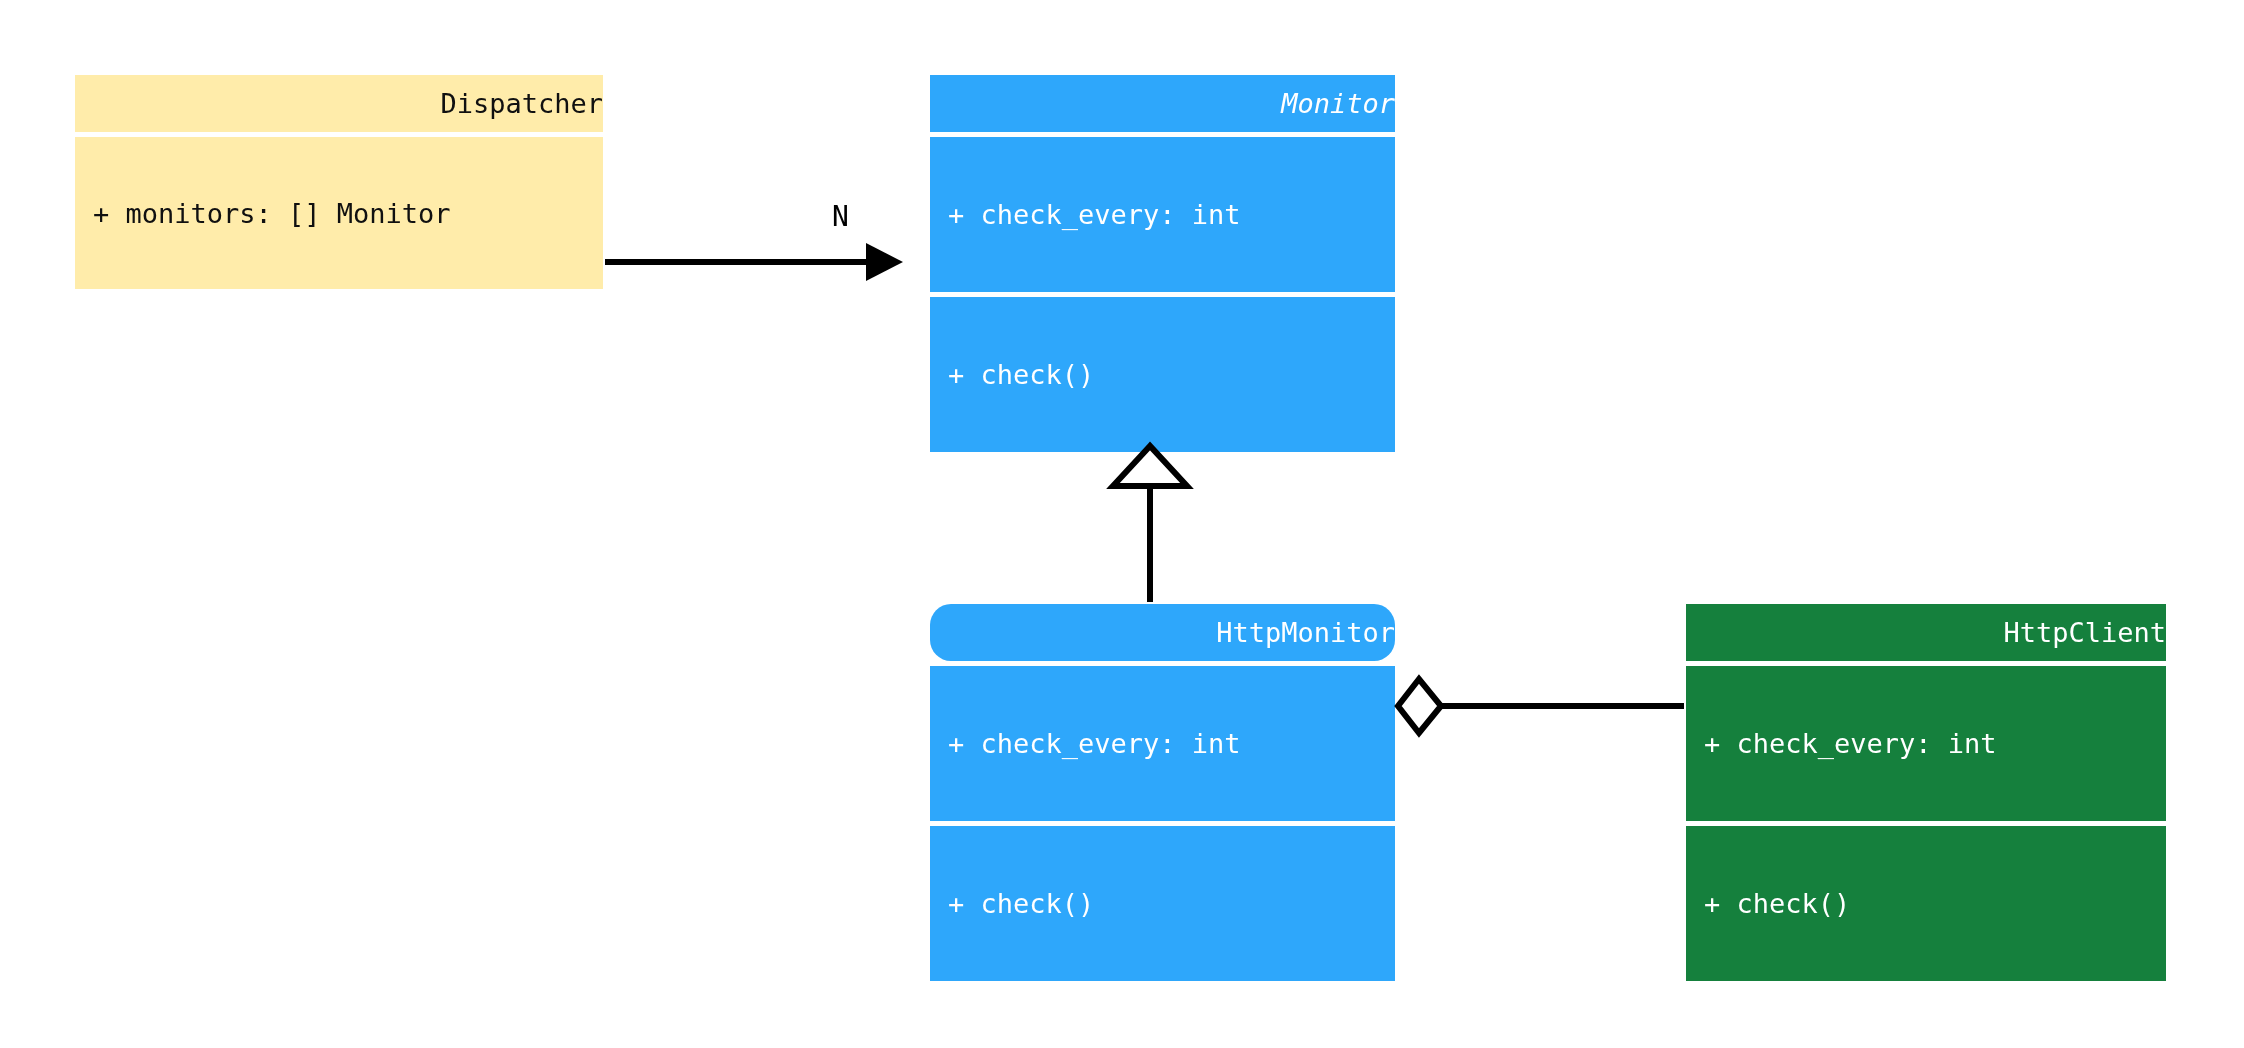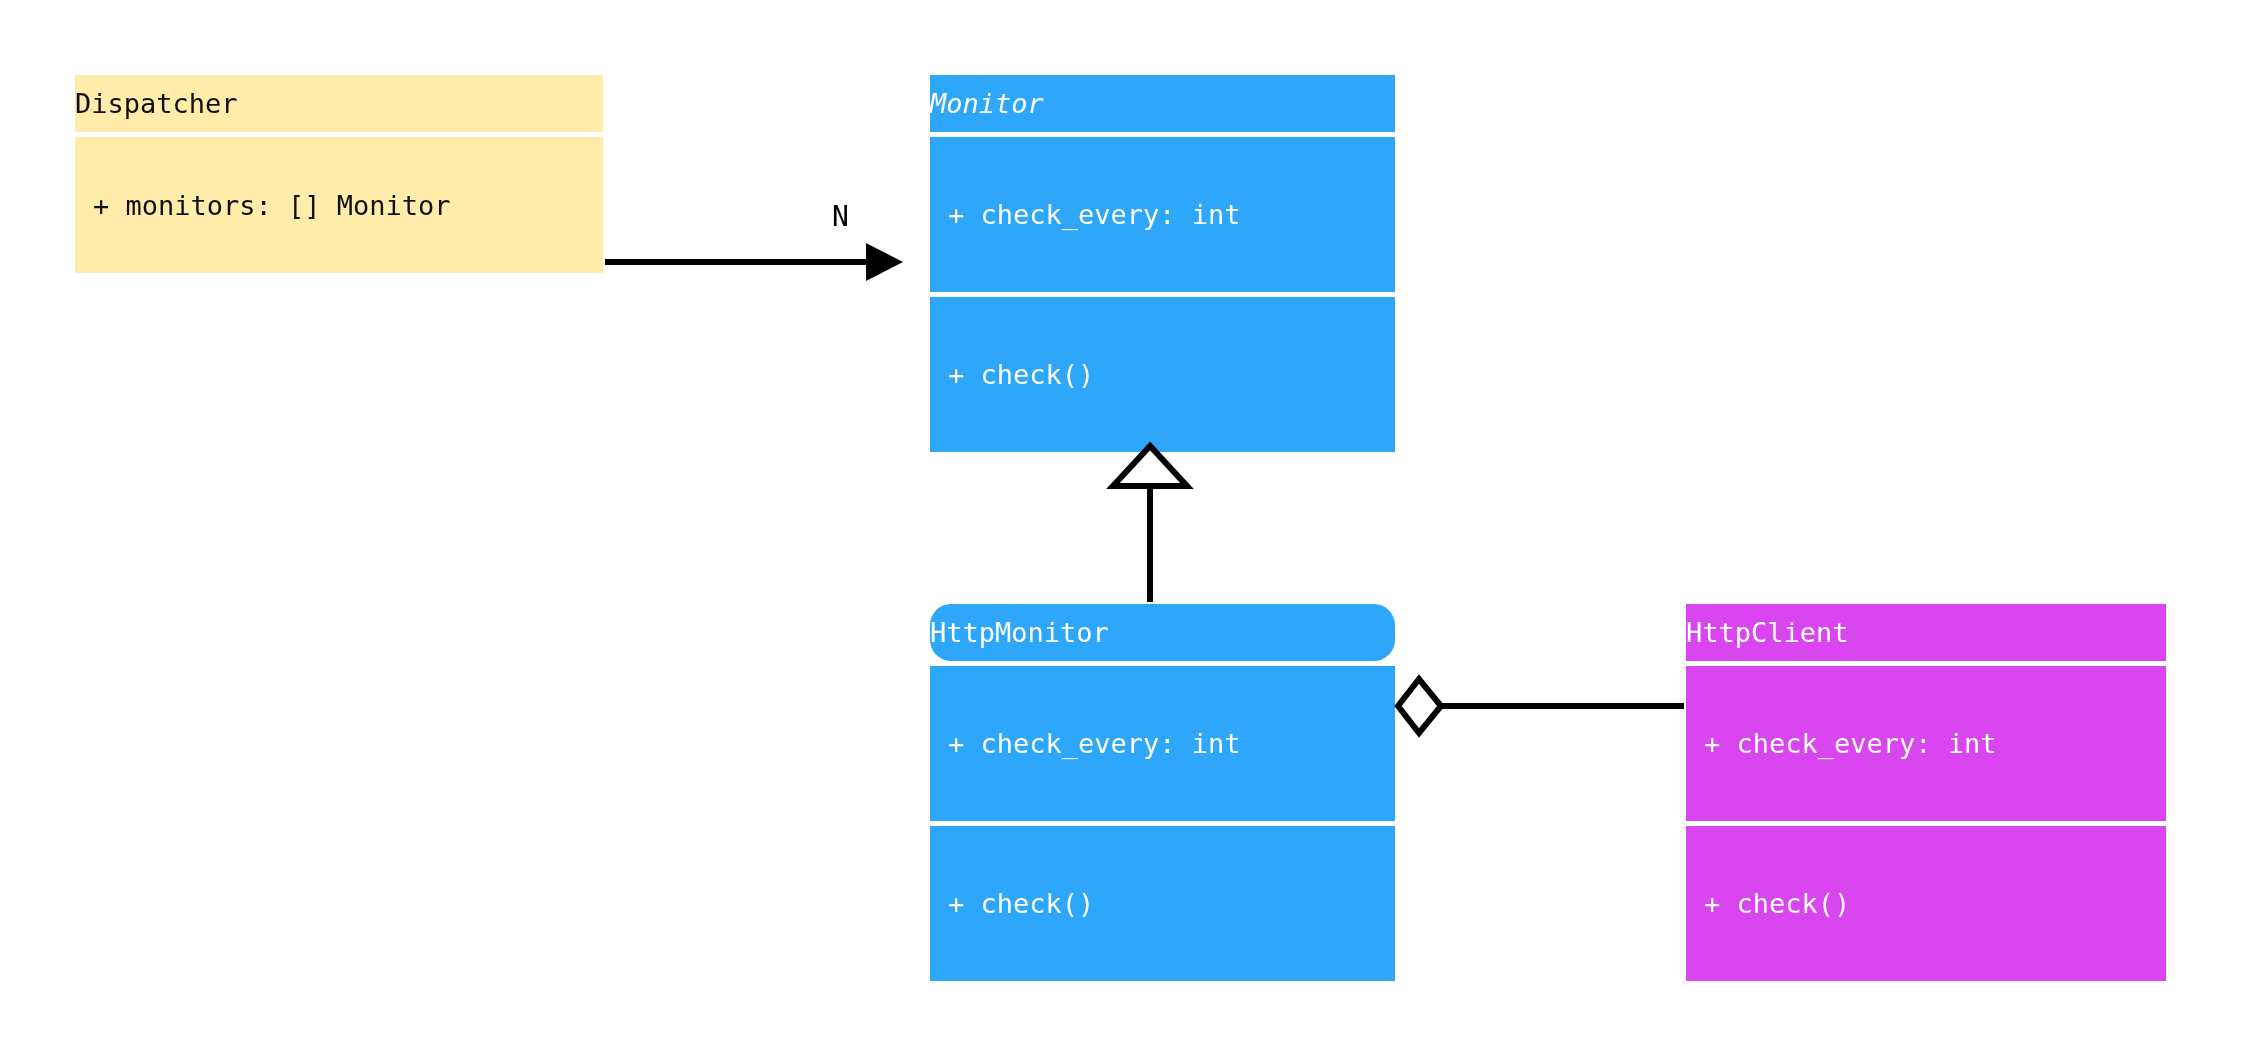--- a/index.html
+++ b/index.html
@@ -30,21 +30,21 @@
     box-sizing: border-box;
     gap: 5px;                
   }
   .compartment {
     box-sizing: border-box;
     display: flex;
     flex-direction: column;
     justify-content: center;
   }
   .compartment.title-c {
-    align-items: flex-start;
+    align-items: flex-end;
     justify-content: center;
   }
   .class-title {
     font-size: 27px;
     letter-spacing: 0px;
     white-space: pre;
   }
   .class-title.abstract {
     font-style: italic;
   }
@@ -59,28 +59,28 @@
 
   
   .theme-yellow .compartment { background: #ffecaa; }
   .theme-yellow .class-title,
   .theme-yellow .member { color: #101010; }
 
   .theme-blue .compartment { background: #2ea7fb; margin-left: 25px; }
   .theme-blue .class-title,
   .theme-blue .member { color: #ffffff; }
 
-  .theme-green .compartment { background: #d946ef; }
+  .theme-green .compartment { background: #15803d; }
   .theme-green .class-title,
   .theme-green .member { color: #ffffff; }
 
   
   #class-dispatcher { left: 75px;  top: 75px;  width: 528px; }
   #class-dispatcher .c-title { height: 57px; }
-  #class-dispatcher .c-attrs { height: 136px; }
+  #class-dispatcher .c-attrs { height: 152px; }
   #class-dispatcher .c-meths { height: 165px; }
 
   #class-monitor { left: 905px; top: 75px; width: 490px; }
   #class-monitor .c-title { height: 57px; }
   #class-monitor .c-attrs { height: 155px; }
   #class-monitor .c-meths { height: 155px; }
 
   #class-httpmonitor { left: 905px; top: 604px; width: 490px; }
   #class-httpmonitor .c-title { height: 57px; border-radius: 21px; }
   #class-httpmonitor .c-attrs { height: 155px; }

